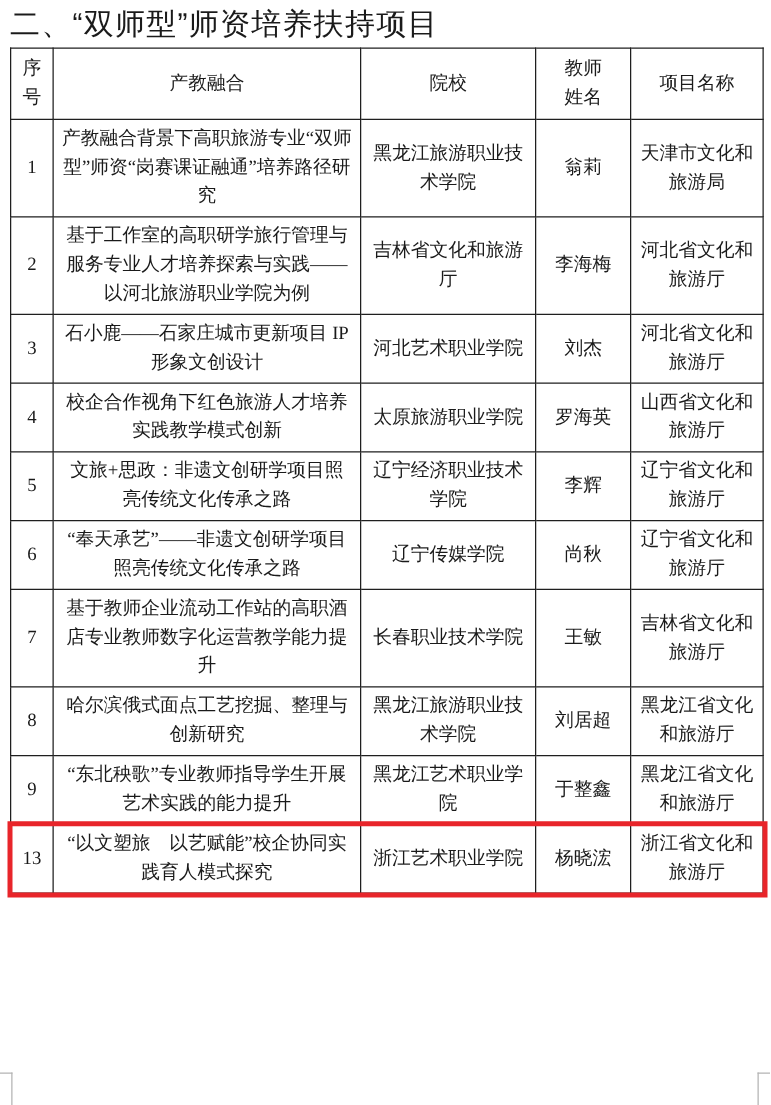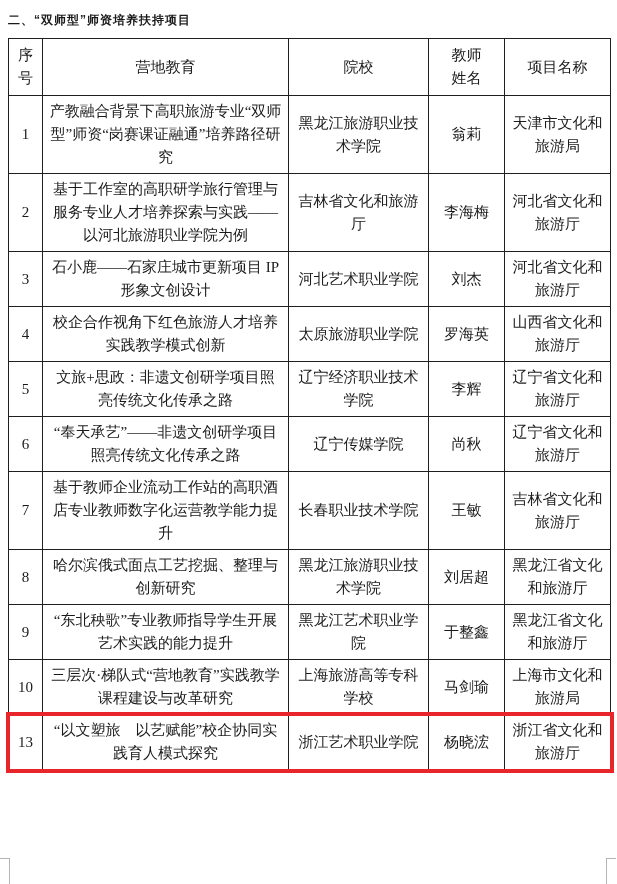--- a/index.html
+++ b/index.html
@@ -12,22 +12,22 @@
   *{margin:0;padding:0;box-sizing:border-box;}
   html,body{width:617px;height:884px;background:var(--paper);overflow:hidden;}
   body{
     font-family:"Liberation Serif","DejaVu Serif",serif;
     color:var(--ink);
     position:relative;
   }
   .page{position:absolute;inset:0;}
   .doc-title{
     font-family:"Liberation Sans","DejaVu Sans",sans-serif;
-    font-weight:700;
-    font-size:12px;
+    font-weight:400;
+    font-size:24px;
     line-height:24px;
     margin:8px 0 6px 8px;
     letter-spacing:1px;
   }
   table.projects{
     border-collapse:collapse;
     table-layout:fixed;
     width:602px;
     margin-left:8px;
   }
@@ -77,21 +77,21 @@
     <colgroup>
       <col style="width:34px">
       <col style="width:246px">
       <col style="width:140px">
       <col style="width:76px">
       <col style="width:106px">
     </colgroup>
     <thead>
       <tr>
         <th>序号</th>
-        <th>营地教育</th>
+        <th>产教融合</th>
         <th>院校</th>
         <th class="th-teacher"><span>教师
 姓名</span></th>
         <th>项目名称</th>
       </tr>
     </thead>
     <tbody>
         <tr>
           <td class="cell-no">1</td>
           <td class="cell-project">产教融合背景下高职旅游专业“双师型”师资“岗赛课证融通”培养路径研究</td>
@@ -148,27 +148,20 @@
           <td class="cell-teacher">刘居超</td>
           <td class="cell-unit">黑龙江省文化和旅游厅</td>
         </tr>
         <tr>
           <td class="cell-no">9</td>
           <td class="cell-project">“东北秧歌”专业教师指导学生开展艺术实践的能力提升</td>
           <td class="cell-school">黑龙江艺术职业学院</td>
           <td class="cell-teacher">于整鑫</td>
           <td class="cell-unit">黑龙江省文化和旅游厅</td>
         </tr>
-        <tr>
-          <td class="cell-no">10</td>
-          <td class="cell-project">三层次·梯队式“营地教育”实践教学课程建设与改革研究</td>
-          <td class="cell-school">上海旅游高等专科学校</td>
-          <td class="cell-teacher">马剑瑜</td>
-          <td class="cell-unit">上海市文化和旅游局</td>
-        </tr>
         <tr class="highlight">
           <td class="cell-no">13</td>
           <td class="cell-project">“以文塑旅　以艺赋能”校企协同实践育人模式探究</td>
           <td class="cell-school">浙江艺术职业学院</td>
           <td class="cell-teacher">杨晓浤</td>
           <td class="cell-unit">浙江省文化和旅游厅</td>
         </tr>
       </tbody>
   </table>
 

